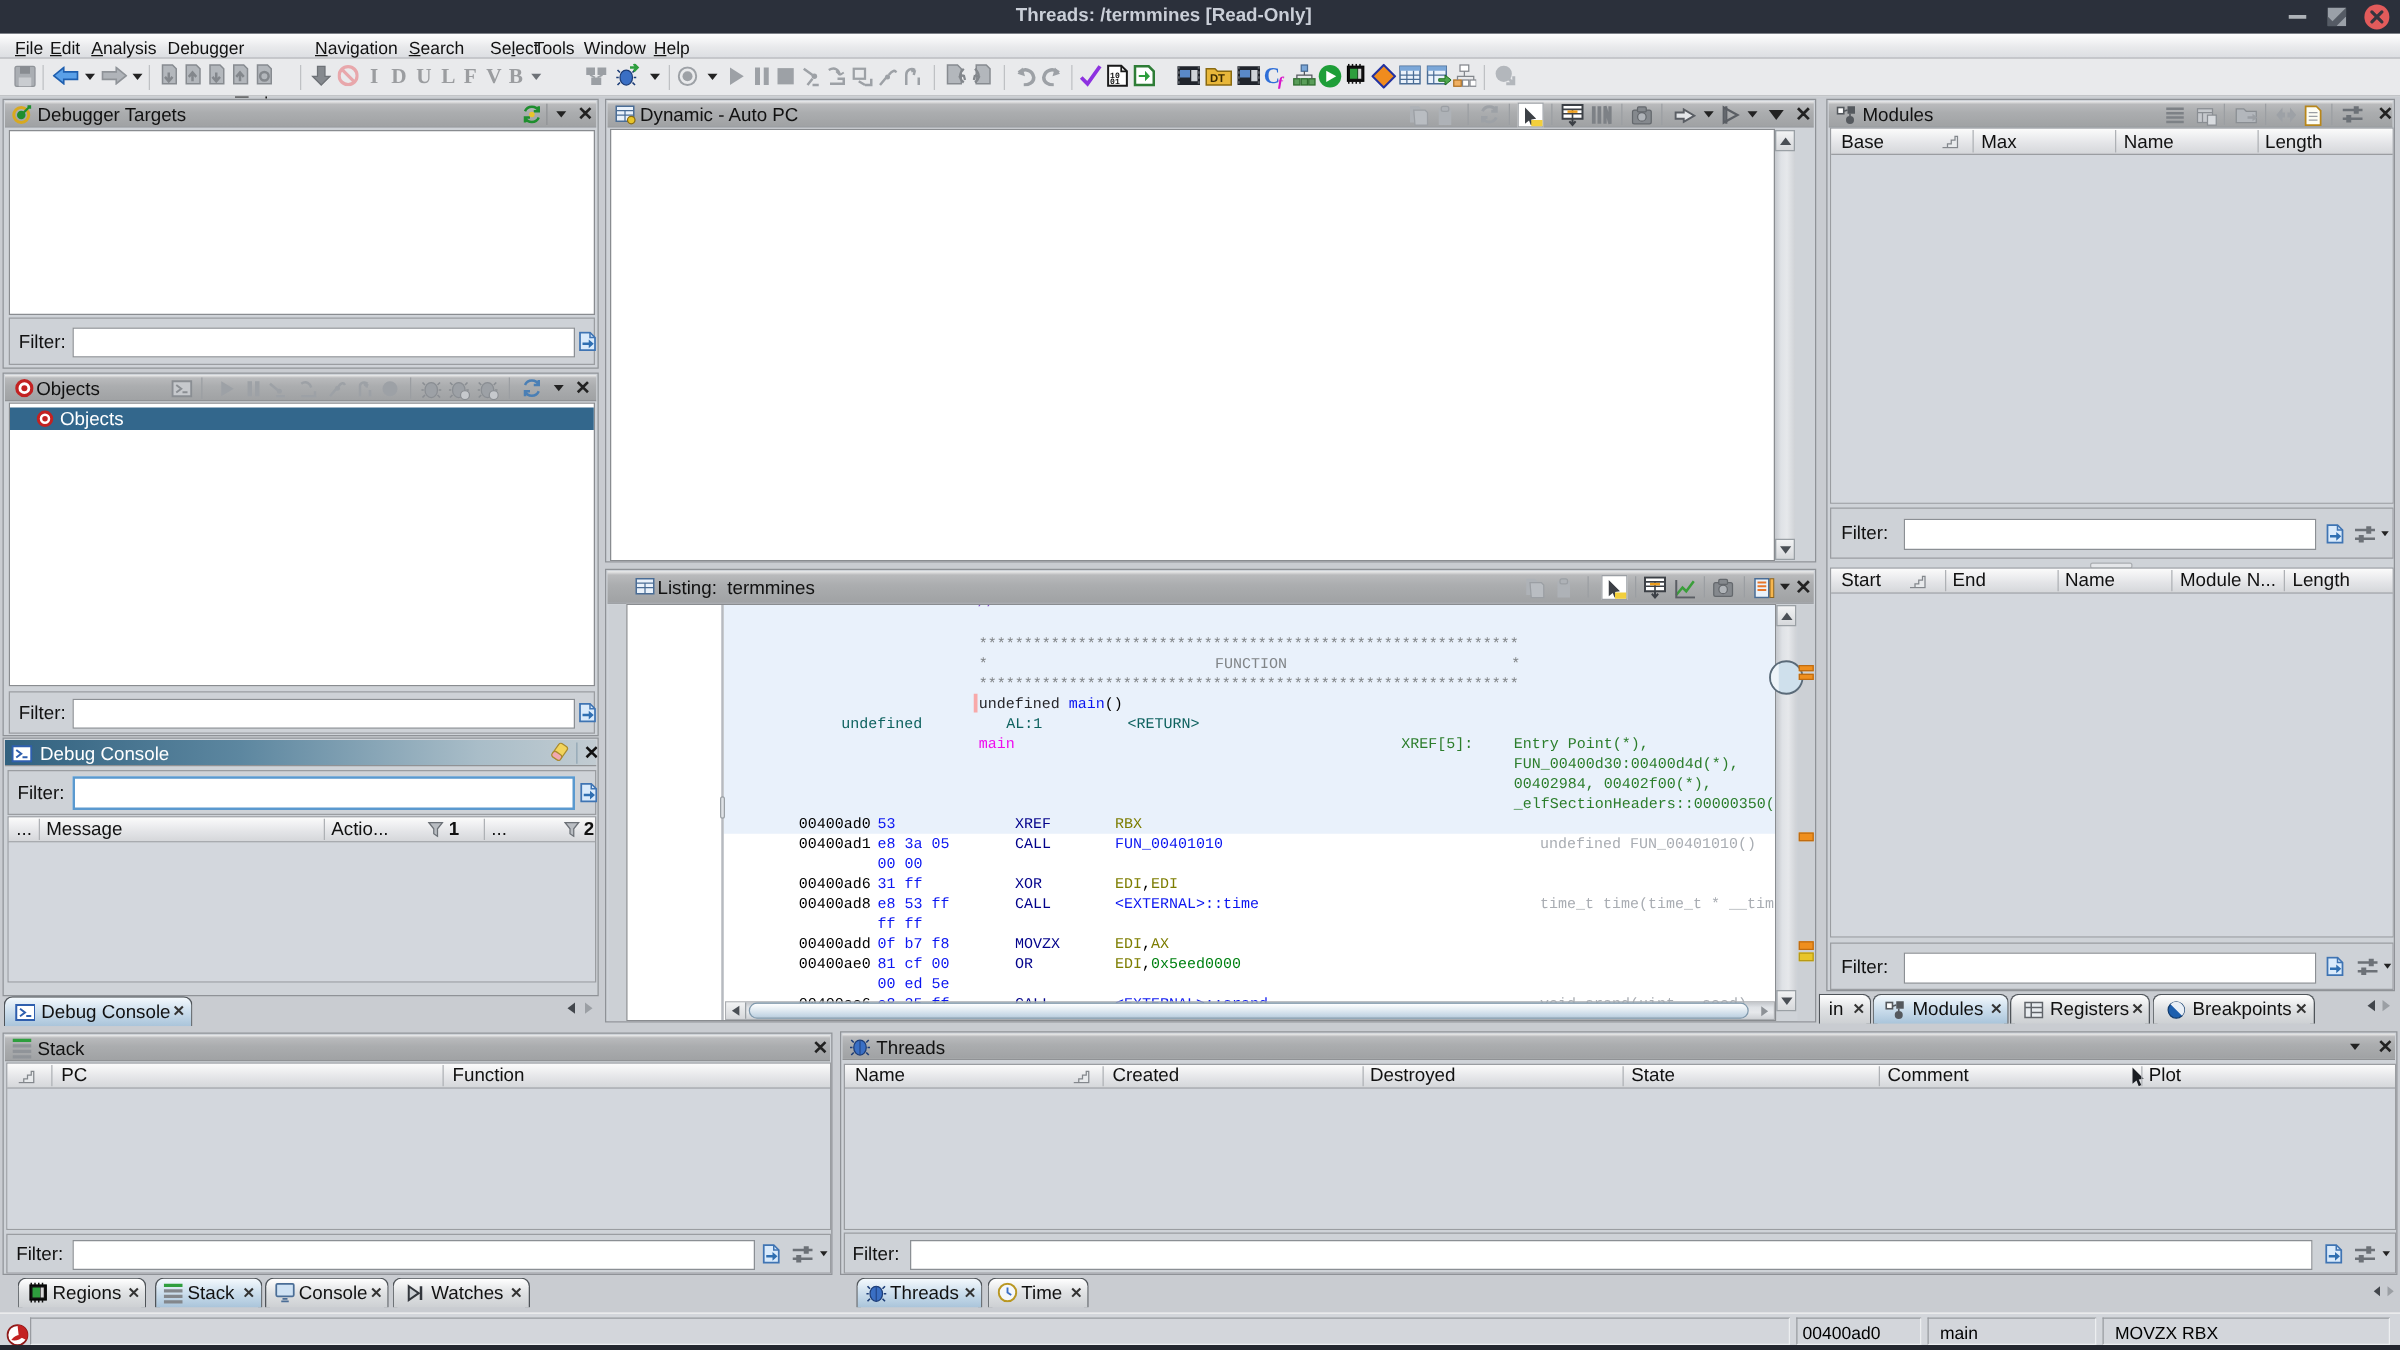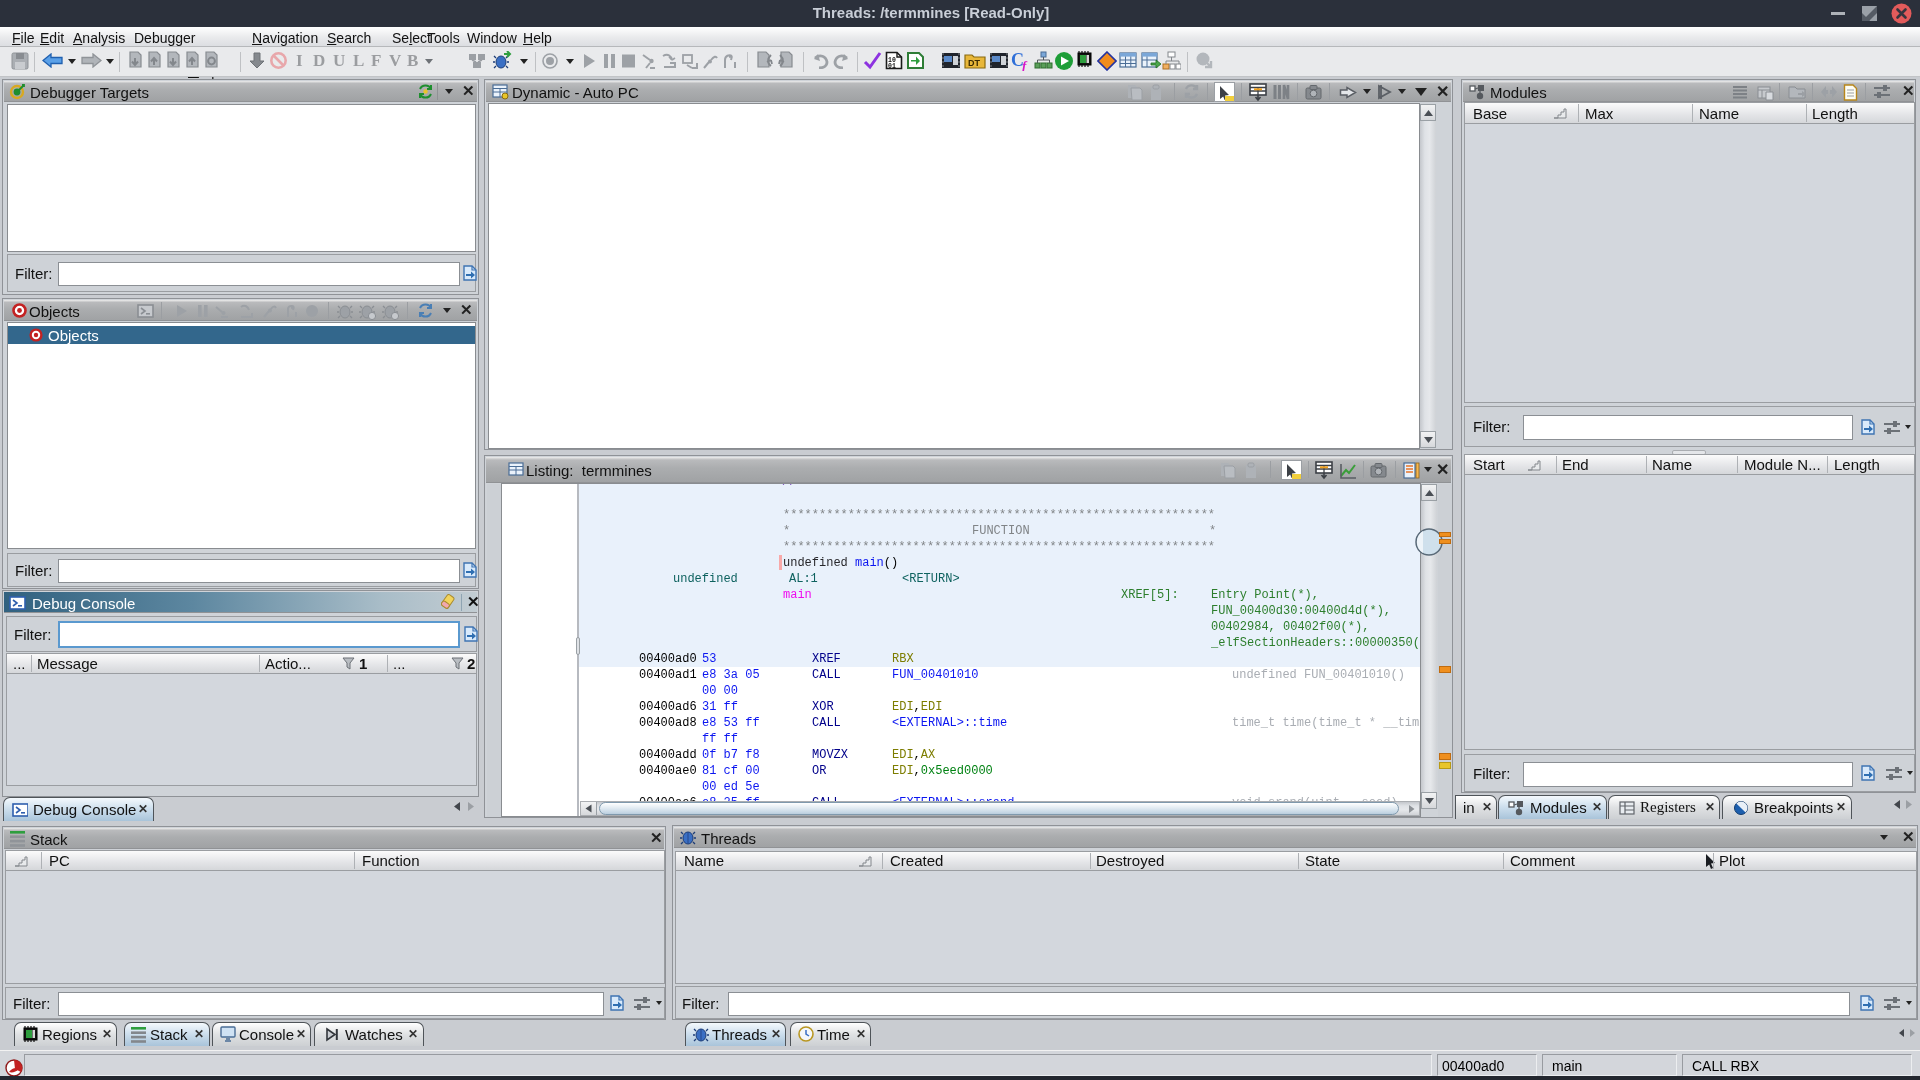--- a/index.html
+++ b/index.html
@@ -665,21 +665,21 @@
   <div id="codewrap" class="abs" style="left:17px;top:28px;width:918px;height:332px;overflow:hidden;">
     <div class="abs" style="left:77px;top:0;width:841px;height:183px;background:#e9f1fb;"></div>
     <div class="abs" style="left:75px;top:0;width:2px;height:332px;background:#b7bac0;"></div>
     <div class="abs" style="left:74px;top:153px;width:4px;height:18px;background:#dfe2e6;border:1px solid #9aa0a5;border-radius:2px;"></div>
     <div class="code c-pre" style="left:280px;top:-10px;">//</div>
     <div class="code c-com" style="left:281px;top:23px;">************************************************************</div>
     <div class="code c-com" style="left:281px;top:39px;">*<span class="abs" style="left:189px;">FUNCTION</span><span class="abs" style="left:426px;">*</span></div>
     <div class="code c-com" style="left:281px;top:55px;">************************************************************</div>
     <div class="abs" style="left:277px;top:71px;width:3px;height:15px;background:#f8a9a9;"></div>
     <div class="code" style="left:281px;top:71px;"><span class="c-sigt">undefined </span><span class="c-fun">main</span><span>()</span></div>
-    <div class="code c-teal" style="left:171px;top:87px;">undefined<span class="abs" style="left:116px;font-family:Liberation Mono, monospace;">AL:1</span><span class="abs" style="left:229px;">&lt;RETURN&gt;</span></div>
+    <div class="code c-teal" style="left:171px;top:87px;">undefined<span class="abs" style="left:132px;font-family:Liberation Mono, monospace;">AL:1</span><span class="abs" style="left:229px;">&lt;RETURN&gt;</span></div>
     <div class="code" style="left:281px;top:103px;"><span class="c-lbl">main</span><span class="c-xref abs" style="left:338px;">XREF[5]:</span><span class="c-xref abs" style="left:428px;">Entry Point(*),</span></div>
     <div class="code c-xref" style="left:709px;top:119px;">FUN_00400d30:00400d4d(*),</div>
     <div class="code c-xref" style="left:709px;top:135px;">00402984, 00402f00(*),</div>
     <div class="code c-xref" style="left:709px;top:151px;">_elfSectionHeaders::00000350(*</div>
     <div class="code" style="left:137px;top:167px;"><span class="c-addr">00400ad0</span><span class="c-byte abs" style="left:63px;">53</span><span class="c-mnem abs" style="left:173px;">XREF</span><span class="c-reg abs" style="left:253px;">RBX</span></div>
     <div class="code" style="left:137px;top:183px;"><span class="c-addr">00400ad1</span><span class="c-byte abs" style="left:63px;">e8 3a 05</span><span class="c-mnem abs" style="left:173px;">CALL</span><span class="c-fun abs" style="left:253px;">FUN_00401010</span><span class="c-gray abs" style="left:593px;">undefined FUN_00401010()</span></div>
     <div class="code c-byte" style="left:200px;top:199px;">00 00</div>
     <div class="code" style="left:137px;top:215px;"><span class="c-addr">00400ad6</span><span class="c-byte abs" style="left:63px;">31 ff</span><span class="c-mnem abs" style="left:173px;">XOR</span><span class="abs" style="left:253px;"><span class="c-reg">EDI</span>,<span class="c-reg">EDI</span></span></div>
     <div class="code" style="left:137px;top:231px;"><span class="c-addr">00400ad8</span><span class="c-byte abs" style="left:63px;">e8 53 ff</span><span class="c-mnem abs" style="left:173px;">CALL</span><span class="c-fun abs" style="left:253px;">&lt;EXTERNAL&gt;::time</span><span class="c-gray abs" style="left:593px;">time_t time(time_t * __time</span></div>
     <div class="code c-byte" style="left:200px;top:247px;">ff ff</div>
@@ -819,21 +819,21 @@
   <div class="abs tlab" style="left:7px;">in</div>
     <div class="abs x" style="left:26px;">✕</div>
 </div>
 <div class="tab sel" style="left:1498px;top:795px;width:109px;">
   <svg class="abs" style="left:9px;top:4px;" width="17" height="17">
       <use href="#netico"></use>
     </svg>
   <div class="abs tlab" style="left:31px;">Modules</div>
     <div class="abs x" style="left:93px;">✕</div>
 </div>
-<div class="tab" style="left:1608px;top:795px;width:112px;font-family:Liberation Serif, serif;">
+<div class="tab" style="left:1608px;top:795px;width:112px;">
   <svg class="abs" style="left:10px;top:4px;" width="16" height="16">
       <use href="#regtabico"></use>
     </svg>
   <div class="abs tlab" style="left:31px;">Registers</div>
     <div class="abs x" style="left:96px;">✕</div>
 </div>
 <div class="tab" style="left:1722px;top:795px;width:130px;">
   <svg class="abs" style="left:10px;top:4px;" width="16" height="16">
       <use href="#bpico"></use>
     </svg>
@@ -983,16 +983,16 @@
       <path d="M4 13 C7 9 11 8 14 10 C11 13 7 14 4 13 Z" fill="#c32222"></path>
     </svg>
   <div class="abs" style="left:24px;top:3px;width:1408px;height:22px;border:1px solid #989ba0;border-bottom-color:#eceef0;border-right-color:#eceef0;"></div>
   <div class="abs" style="left:1437px;top:3px;width:100px;height:22px;border:1px solid #989ba0;border-bottom-color:#eceef0;border-right-color:#eceef0;">
       <div class="abs" style="left:4px;top:3px;font-size:14px;">00400ad0</div>
     </div>
   <div class="abs" style="left:1542px;top:3px;width:135px;height:22px;border:1px solid #989ba0;border-bottom-color:#eceef0;border-right-color:#eceef0;">
       <div class="abs" style="left:9px;top:3px;font-size:14px;">main</div>
     </div>
   <div class="abs" style="left:1682px;top:3px;width:230px;height:22px;border:1px solid #989ba0;border-bottom-color:#eceef0;border-right-color:#eceef0;">
-      <div class="abs" style="left:9px;top:3px;font-size:14px;">CALL RBX</div>
+      <div class="abs" style="left:9px;top:3px;font-size:14px;">MOVZX RBX</div>
     </div>
 </div>
 <div class="abs" style="left:0;top:1076px;width:1920px;height:4px;background:#23272f;"></div>
 
 </body></html>

